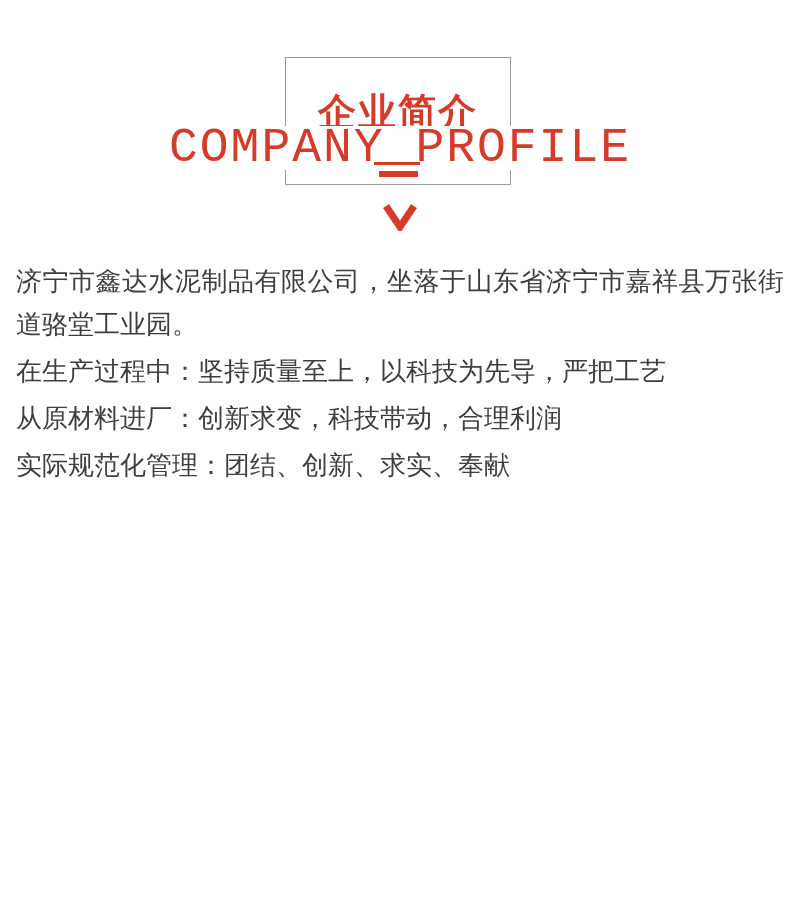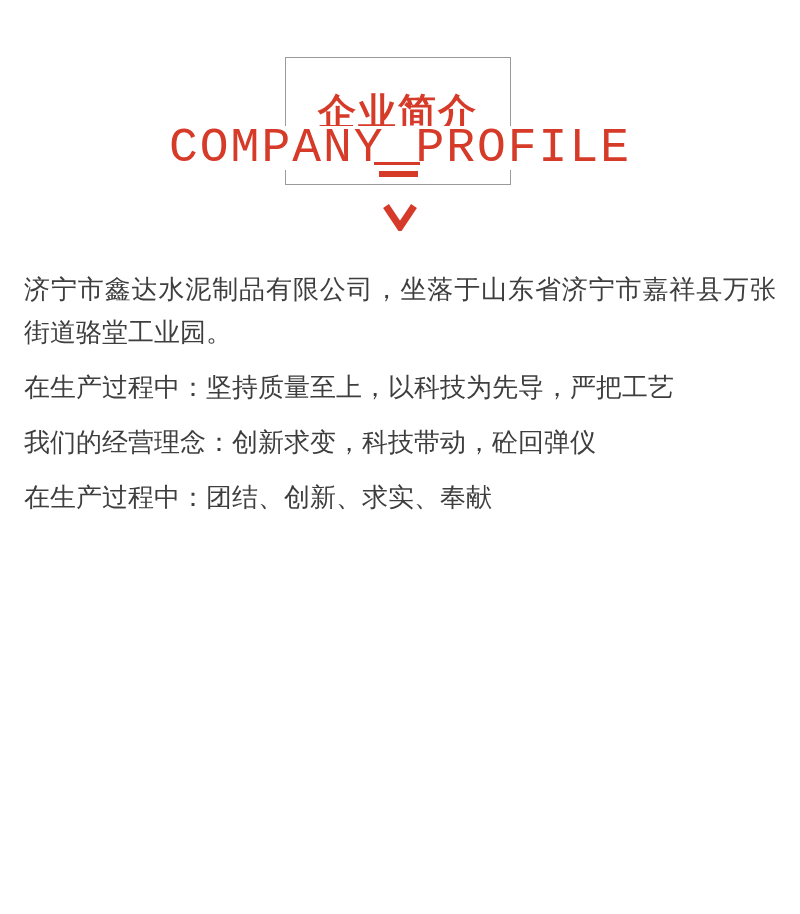--- a/index.html
+++ b/index.html
@@ -53,21 +53,21 @@
 
   
   .content{
     position:absolute;top:256px;left:0;right:0;
     padding:0 12px;
     font-size:26px;line-height:43px;
     color:var(--text);
     text-align:justify;
     font-family:"Liberation Sans","DejaVu Sans",sans-serif;
   }
-  .content p{margin:12px;}
+  .content p{margin:4px;}
 </style>
 </head>
 <body>
 
 <div class="page">
 
   <div class="header">
     <div class="title-frame"></div>
     <h1 class="title-cn">企业简介</h1>
     <div class="title-en">COMPANY PROFILE</div>
@@ -76,17 +76,17 @@
     <div class="chevron">
       <svg width="34" height="28" viewBox="0 0 34 28" xmlns="http://www.w3.org/2000/svg">
         <polyline points="3,3 17,24 31,3" fill="none" stroke="#d63a28" stroke-width="7" stroke-linecap="butt" stroke-linejoin="miter"></polyline>
       </svg>
     </div>
   </div>
 
   <main class="content">
     <p>济宁市鑫达水泥制品有限公司，坐落于山东省济宁市嘉祥县万张街道骆堂工业园。</p>
     <p>在生产过程中：坚持质量至上，以科技为先导，严把工艺</p>
-    <p>我们的经营理念：创新求变，科技带动，砼回弹仪</p>
-    <p>在生产过程中：团结、创新、求实、奉献</p>
+    <p>从原材料进厂：创新求变，科技带动，合理利润</p>
+    <p>实际规范化管理：团结、创新、求实、奉献</p>
   </main>
 
 </div>
 
 </body></html>

